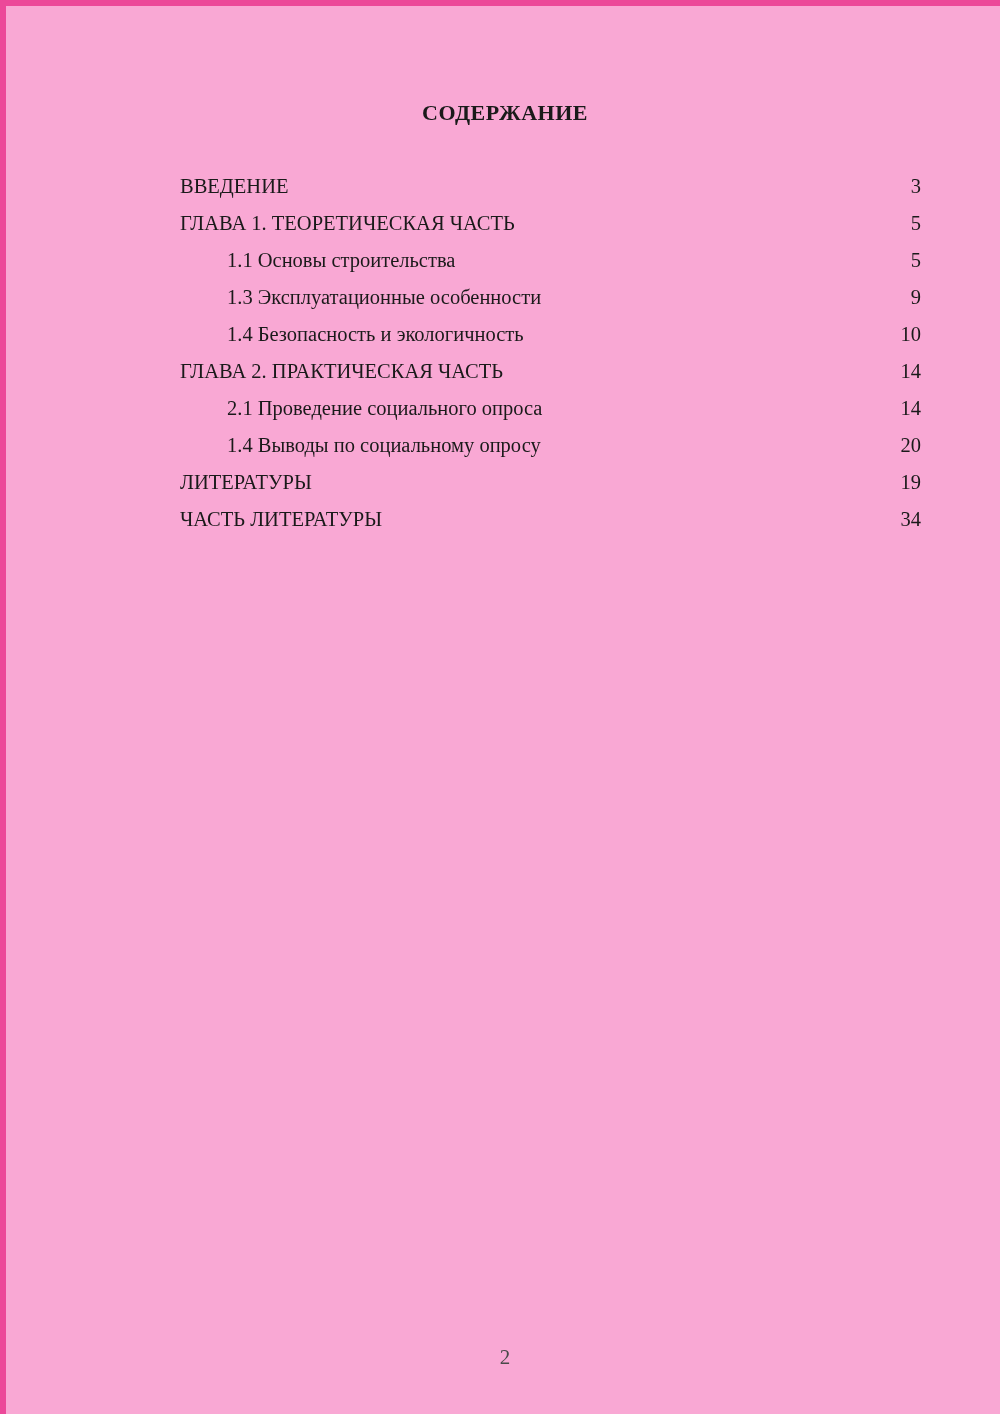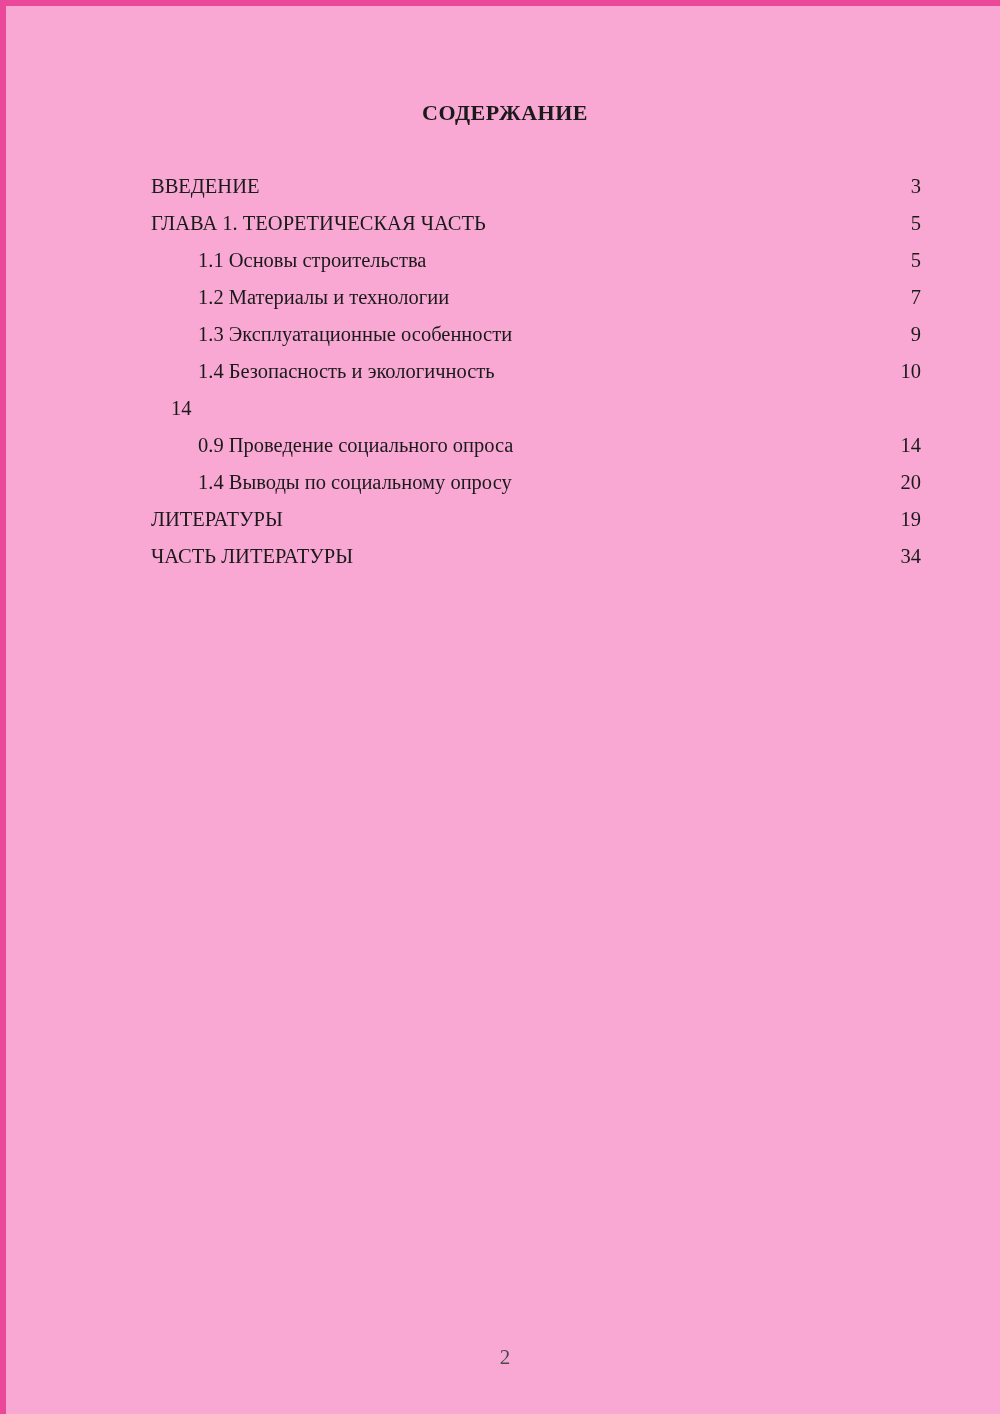--- a/index.html
+++ b/index.html
@@ -31,20 +31,21 @@
     padding-left: 145px;
     padding-right: 83px;
   }
   .toc-row {
     display: flex;
     justify-content: space-between;
     align-items: baseline;
     line-height: 37px;
     font-size: 20.5px;
     color: #1a1a1a;
+    margin-left: 29px;
   }
   .toc-row.level-1 .toc-label {
     padding-left: 47px;
     text-align: center;
   }
   .toc-label {
     white-space: nowrap;
   }
   .toc-page {
     white-space: nowrap;
@@ -74,36 +75,33 @@
       </div>
       <div class="toc-row level-0">
         <span class="toc-label">ГЛАВА 1. ТЕОРЕТИЧЕСКАЯ ЧАСТЬ</span>
         <span class="toc-page">5</span>
       </div>
       <div class="toc-row level-1">
         <span class="toc-label">1.1 Основы строительства</span>
         <span class="toc-page">5</span>
       </div>
       <div class="toc-row level-1">
-        <span class="toc-label">1.2 Материалы и технологии</span>
-        <span class="toc-page">7</span>
-      </div>
-      <div class="toc-row level-1">
         <span class="toc-label">1.3 Эксплуатационные особенности</span>
         <span class="toc-page">9</span>
       </div>
       <div class="toc-row level-1">
         <span class="toc-label">1.4 Безопасность и экологичность</span>
         <span class="toc-page">10</span>
       </div>
       <div class="toc-row level-0">
+        <span class="toc-label">ГЛАВА 2. ПРАКТИЧЕСКАЯ ЧАСТЬ</span>
         <span class="toc-page">14</span>
       </div>
       <div class="toc-row level-1">
-        <span class="toc-label">0.9 Проведение социального опроса</span>
+        <span class="toc-label">2.1 Проведение социального опроса</span>
         <span class="toc-page">14</span>
       </div>
       <div class="toc-row level-1">
         <span class="toc-label">1.4 Выводы по социальному опросу</span>
         <span class="toc-page">20</span>
       </div>
       <div class="toc-row level-0">
         <span class="toc-label">ЛИТЕРАТУРЫ</span>
         <span class="toc-page">19</span>
       </div>

